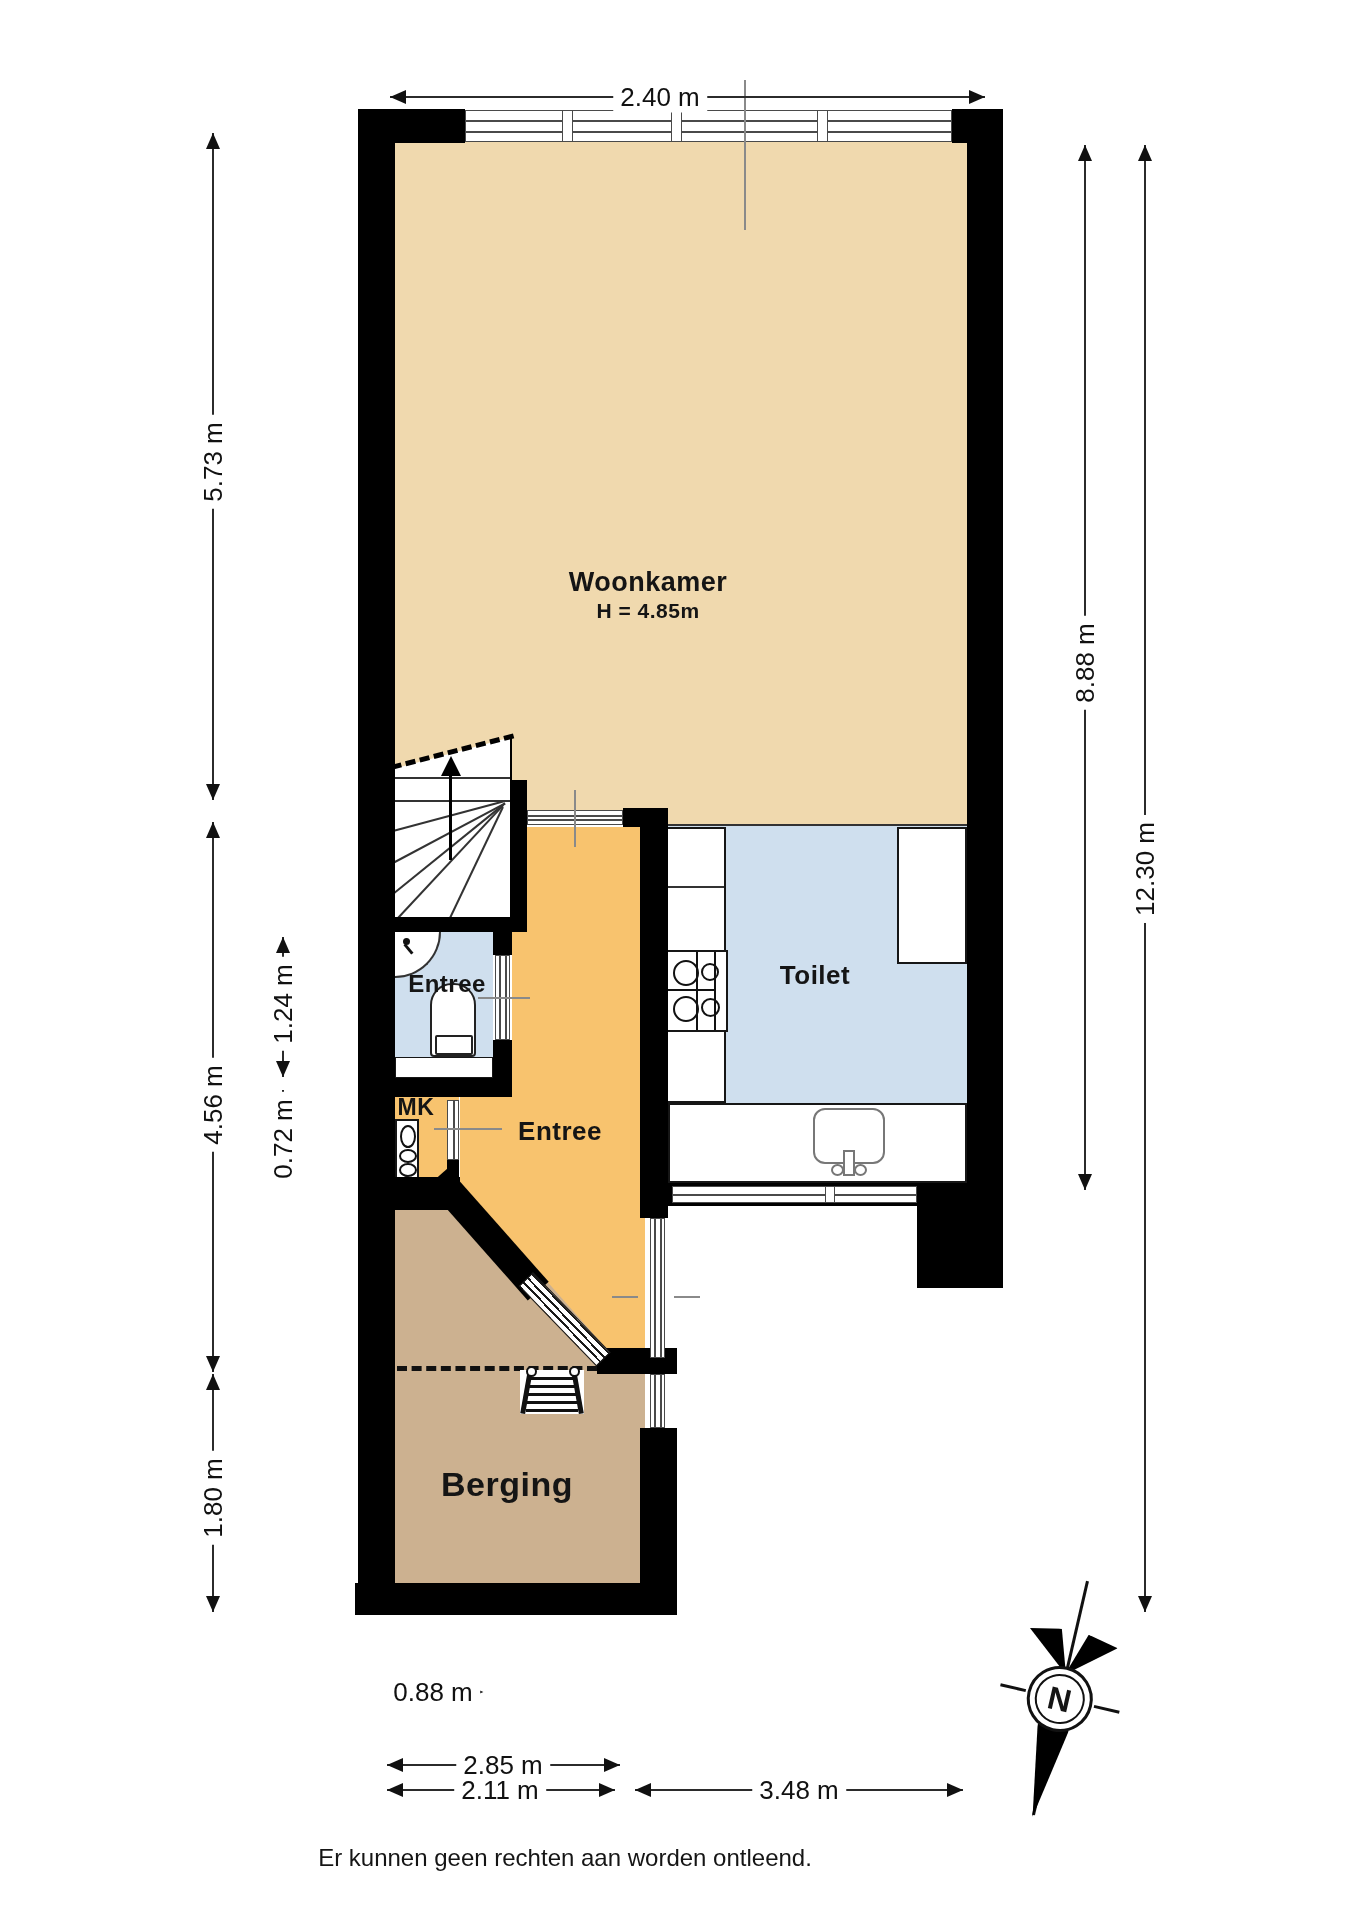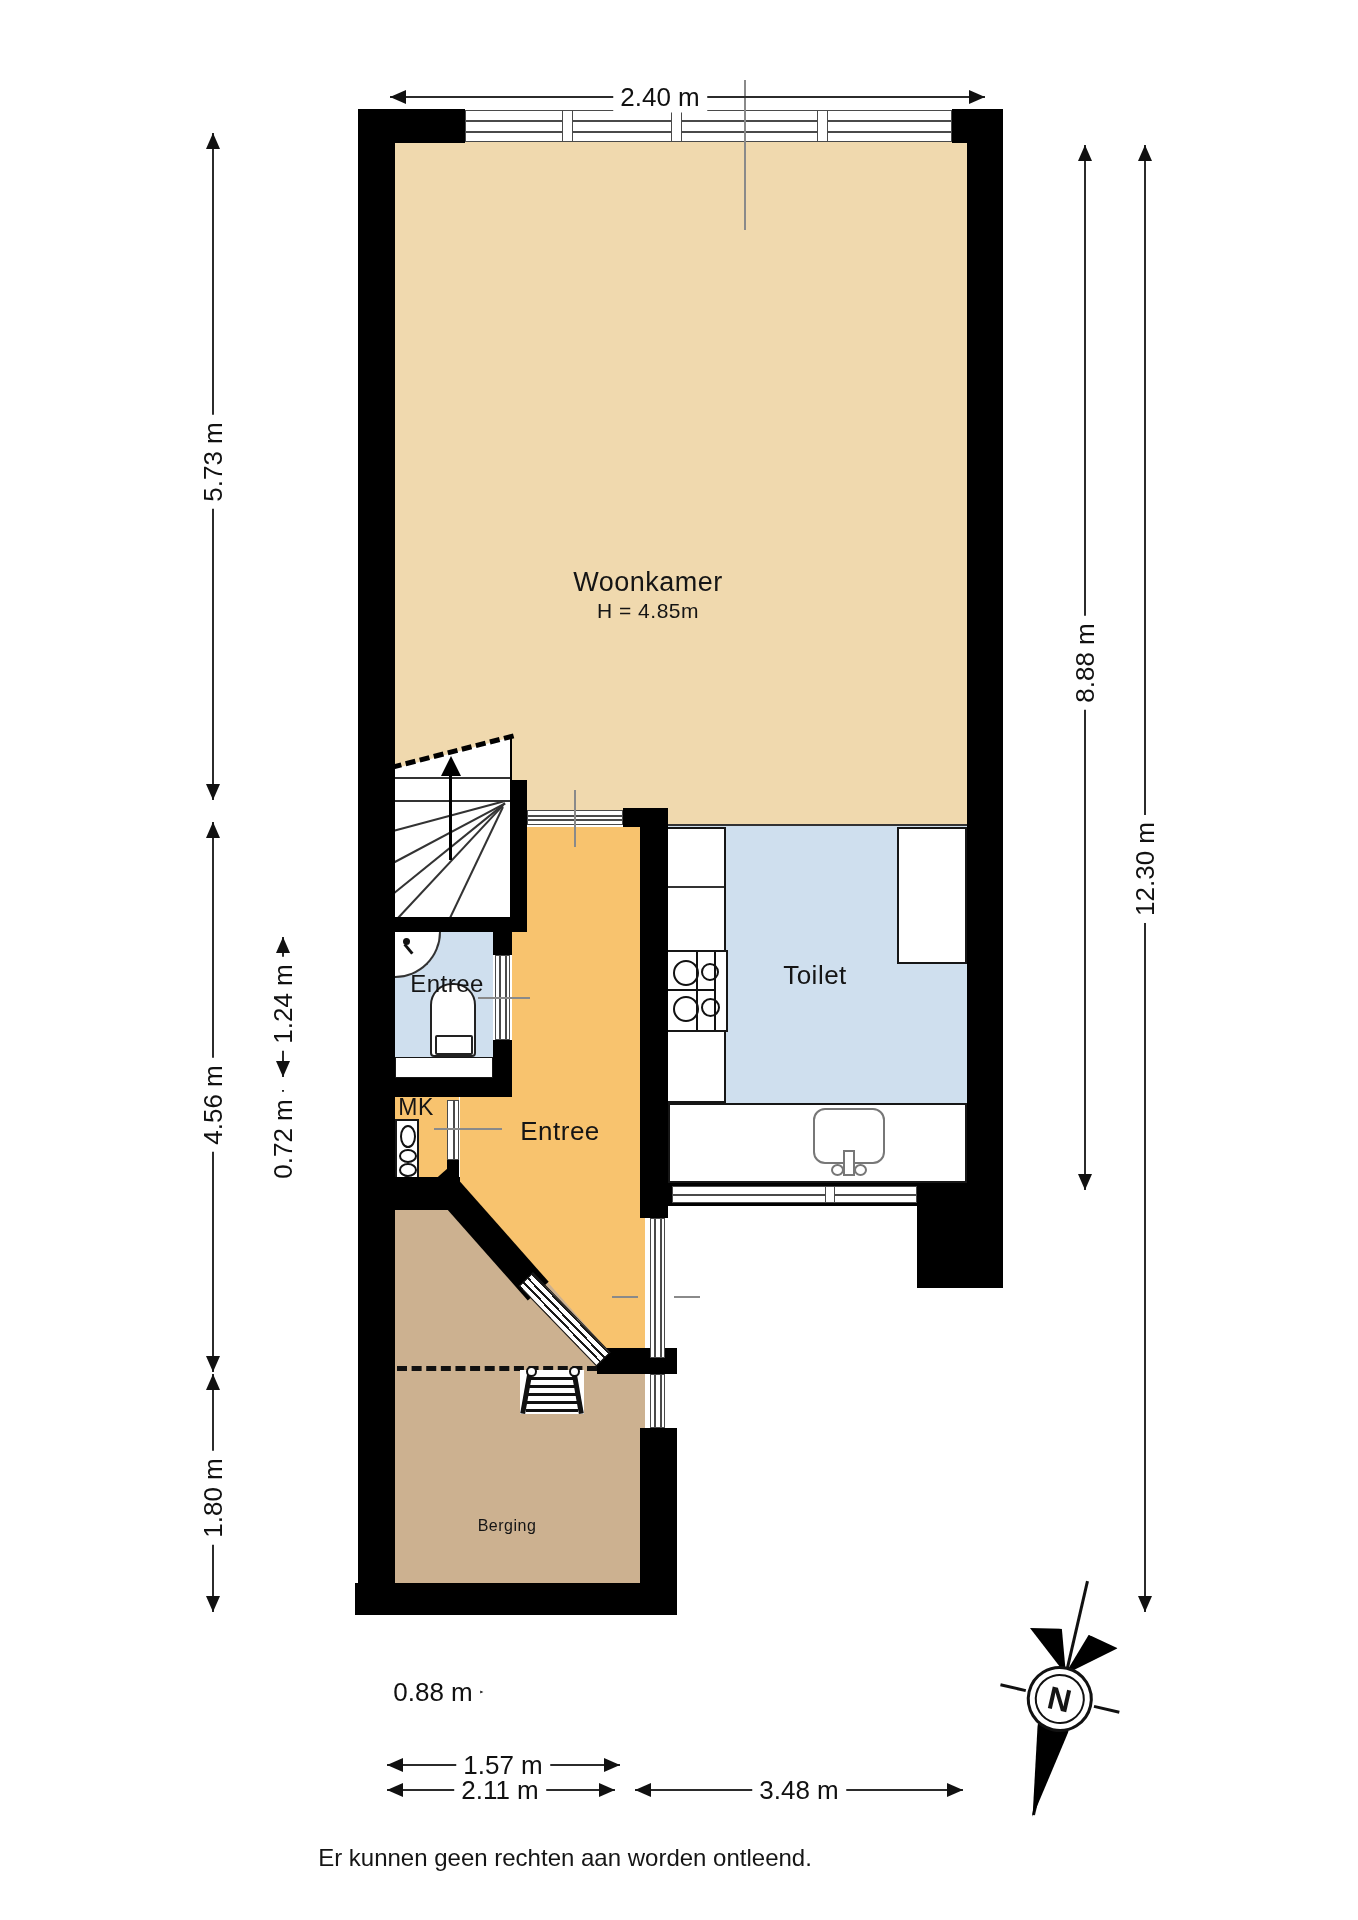--- a/index.html
+++ b/index.html
@@ -1,21 +1,21 @@
 <!DOCTYPE html>
 <html style="--living: #f0d9ae; --hall: #f8c36e; --wet: #cfdfee; --storage: #ccb190; --wall: #000000;"><head>
 <meta charset="utf-8">
 <style>
   html,body{margin:0;padding:0;background:#fff;}
   .page{position:relative;width:1358px;height:1920px;background:#fff;overflow:hidden;
         font-family:"Liberation Sans", sans-serif;color:#111;}
   .abs{position:absolute;}
   .wall{position:absolute;background:var(--wall,#000);}
   .floor{position:absolute;}
-  .lbl{position:absolute;transform:translate(-50%,-50%);white-space:nowrap;color:#151515;letter-spacing:.5px;}
+  .lbl{position:absolute;transform:translate(-50%,-50%);white-space:nowrap;color:#151515;letter-spacing:.5px;font-weight:bold;}
   .dlbl{position:absolute;transform:translate(-50%,-50%);white-space:nowrap;background:#fff;
         padding:0 7px;font-size:26px;color:#111;}
   .dlblv{position:absolute;transform:translate(-50%,-50%) rotate(-90deg);white-space:nowrap;background:#fff;
         padding:0 7px;font-size:26px;color:#111;}
   .ln{position:absolute;background:#2b2b2b;}
   .tick{position:absolute;background:#8a8a8a;}
   .tri{position:absolute;width:0;height:0;}
   .tu{border-left:7px solid transparent;border-right:7px solid transparent;border-bottom:16px solid #111;}
   .td{border-left:7px solid transparent;border-right:7px solid transparent;border-top:16px solid #111;}
   .tl{border-top:7px solid transparent;border-bottom:7px solid transparent;border-right:16px solid #111;}
@@ -164,21 +164,21 @@
   <div class="tick" style="left:434px;top:1128px;width:68px;height:2px;"></div>
   <div class="tick" style="left:612px;top:1296px;width:26px;height:2px;"></div>
   <div class="tick" style="left:674px;top:1296px;width:26px;height:2px;"></div>
 
   <div class="lbl" style="left:648px;top:582px;font-size:27px;">Woonkamer</div>
   <div class="lbl" style="left:648px;top:611px;font-size:21px;">H = 4.85m</div>
   <div class="lbl" style="left:815px;top:975px;font-size:26px;">Toilet</div>
   <div class="lbl" style="left:447px;top:984px;font-size:24px;">Entree</div>
   <div class="lbl" style="left:560px;top:1131px;font-size:26px;">Entree</div>
   <div class="lbl" style="left:416px;top:1107px;font-size:23px;">MK</div>
-  <div class="lbl" style="left:507px;top:1526px;font-size:16px;text-align:right;">Berging</div>
+  <div class="lbl" style="left:507px;top:1484px;font-size:34px;text-align:right;">Berging</div>
 
   <div class="ln" style="left:390px;top:96px;width:595px;height:2px;"></div>
   <div class="tri tl" style="left:390px;top:90px;"></div>
   <div class="tri tr" style="left:969px;top:90px;"></div>
   <div class="dlbl" style="left:660px;top:97px;">2.40 m</div>
 
   <div class="ln" style="left:212px;top:133px;width:2px;height:667px;"></div>
   <div class="tri tu" style="left:206px;top:133px;"></div>
   <div class="tri td" style="left:206px;top:784px;"></div>
   <div class="dlblv" style="left:213px;top:462px;">5.73 m</div>
@@ -213,21 +213,21 @@
   <div class="tri td" style="left:1138px;top:1596px;"></div>
   <div class="dlblv" style="left:1145px;top:869px;">12.30 m</div>
 
   <div class="tri tl" style="left:385px;top:1685px;transform:scale(0.8);"></div>
   <div class="tri tr" style="left:469px;top:1685px;transform:scale(0.8);"></div>
   <div class="dlbl" style="left:433px;top:1692px;">0.88 m</div>
 
   <div class="ln" style="left:387px;top:1764px;width:233px;height:2px;"></div>
   <div class="tri tl" style="left:387px;top:1758px;"></div>
   <div class="tri tr" style="left:604px;top:1758px;"></div>
-  <div class="dlbl" style="left:503px;top:1765px;">1.57 m</div>
+  <div class="dlbl" style="left:503px;top:1765px;">2.85 m</div>
 
   <div class="ln" style="left:387px;top:1789px;width:228px;height:2px;"></div>
   <div class="tri tl" style="left:387px;top:1783px;"></div>
   <div class="tri tr" style="left:599px;top:1783px;"></div>
   <div class="dlbl" style="left:500px;top:1790px;">2.11 m</div>
 
   <div class="ln" style="left:635px;top:1789px;width:328px;height:2px;"></div>
   <div class="tri tl" style="left:635px;top:1783px;"></div>
   <div class="tri tr" style="left:947px;top:1783px;"></div>
   <div class="dlbl" style="left:799px;top:1790px;">3.48 m</div>

